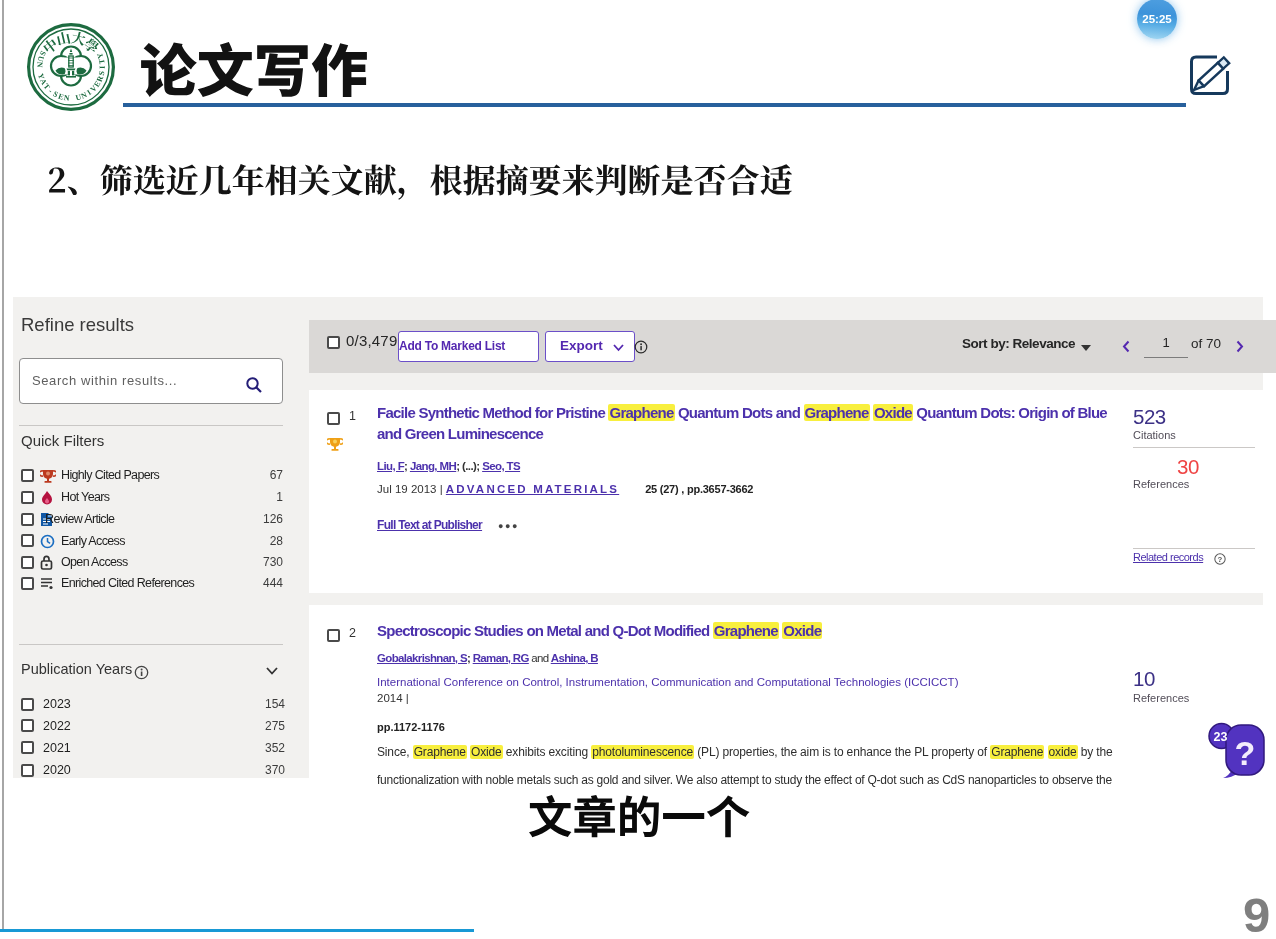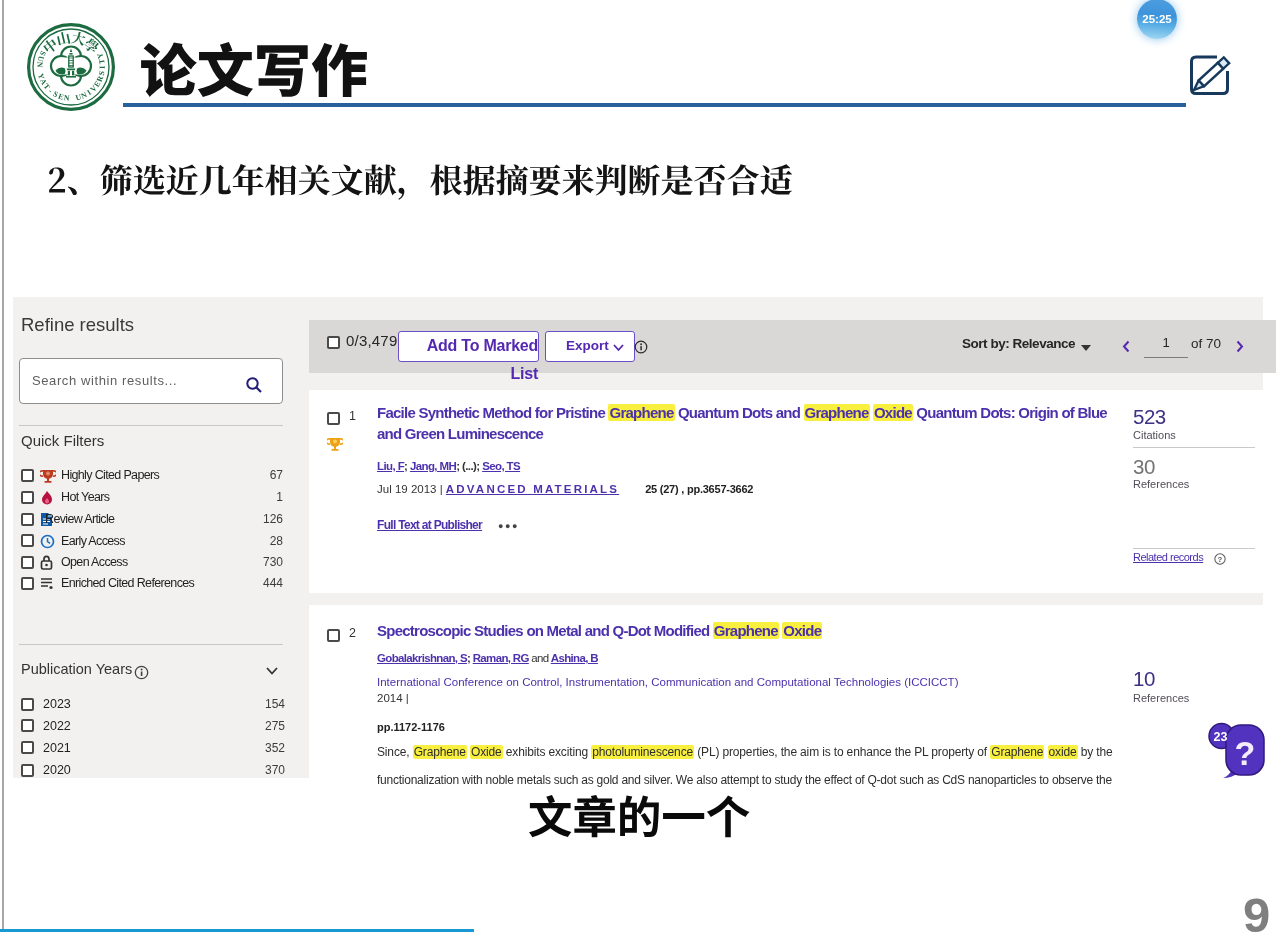--- a/index.html
+++ b/index.html
@@ -207,23 +207,23 @@
 <div class="cb" style="left:8px;top:444.0px"></div>
 <div class="lbl" style="left:30px;top:443.5px;letter-spacing:0">2021</div>
 <div class="cnt" style="left:232px;top:443.5px">352</div>
 <div class="cb" style="left:8px;top:466.5px"></div>
 <div class="lbl" style="left:30px;top:466px;letter-spacing:0">2020</div>
 <div class="cnt" style="left:232px;top:466px">370</div>
 <div class="a" style="left:296px;top:23px;width:974px;height:53px;background:#dad8d6">
 <div class="cb" style="left:18px;top:16px"></div>
 <div class="a" style="left:37px;top:11.5px;font-size:15px;letter-spacing:0.2px;color:#262626">0/3,479</div>
 <div class="a" style="left:89px;top:11px;width:141px;height:31px;background:#fff;border:1.5px solid #6b4fc8;border-radius:3px;
-font-size:16px;font-weight:bold;color:#5428b0;text-align:right;line-height:28px;letter-spacing:-0.24px">Add To Marked List</div>
+font-size:12px;font-weight:bold;color:#5428b0;text-align:left;line-height:28px;letter-spacing:-0.24px">Add To Marked List</div>
 <div class="a" style="left:236px;top:11px;width:90px;height:31px;background:#fff;border:1.5px solid #6b4fc8;border-radius:3px;
-font-size:13.5px;font-weight:bold;color:#5428b0;line-height:28px;padding-left:20px">Export
+font-size:13.5px;font-weight:bold;color:#5428b0;line-height:28px;padding-left:14px">Export
 <svg style="position:absolute;right:10px;top:11px" width="11" height="9" viewBox="0 0 11 9">
           <path d="M1,2 L5.5,7 L10,2" fill="none" stroke="#5428b0" stroke-width="1.8"></path>
         </svg></div>
 <svg class="a" style="left:325px;top:20px" width="14" height="14" viewBox="0 0 15 15">
         <circle cx="7.5" cy="7.5" r="6.2" fill="none" stroke="#2b2b2b" stroke-width="1.3"></circle>
         <rect x="6.8" y="6.5" width="1.6" height="4.5" fill="#2b2b2b"></rect>
         <circle cx="7.6" cy="4.6" r="1" fill="#2b2b2b"></circle>
       </svg>
 <div class="a" style="left:653px;top:16px;font-size:13.5px;font-weight:bold;color:#262626;letter-spacing:-0.47px">Sort by: Relevance</div>
 <svg class="a" style="left:772px;top:24px" width="10" height="8" viewBox="0 0 10 8">
@@ -249,21 +249,21 @@
           <rect x="4.5" y="13" width="7" height="1.8" fill="#efa016" rx="0.5"></rect>
           <circle cx="8" cy="5.5" r="2" fill="#f8d15c"></circle>
         </svg></div>
 <div class="a nw" style="left:68px;top:11.5px;font-size:15px;font-weight:bold;color:#4c31ac;line-height:21px;letter-spacing:-0.75px">Facile Synthetic Method for Pristine <span class="hl">Graphene</span> Quantum Dots and <span class="hl">Graphene</span> <span class="hl">Oxide</span> Quantum Dots: Origin of Blue<br>and Green Luminescence</div>
 <div class="a nw" style="left:68px;top:70px;font-size:11.5px;font-weight:bold;color:#333;letter-spacing:-0.6px"><a>Liu, F</a>; <a>Jang, MH</a>; (...); <a>Seo, TS</a></div>
 <div class="a nw" style="left:68px;top:93px;font-size:11.5px;color:#333">Jul 19 2013 | <a style="font-weight:bold;letter-spacing:2.2px">ADVANCED MATERIALS</a><span style="font-weight:bold;color:#222;font-size:11px;letter-spacing:-0.23px;margin-left:26px">25 (27) , pp.3657-3662</span></div>
 <div class="a nw" style="left:68px;top:128px;font-size:12px;font-weight:bold;letter-spacing:-0.7px"><a>Full Text at Publisher</a><span style="color:#444;margin-left:16px;letter-spacing:1.5px;font-size:9px">●●●</span></div>
 <div class="a" style="left:824px;top:15px;font-size:20.5px;letter-spacing:-0.5px;color:#3c3186">523</div>
 <div class="a" style="left:824px;top:38.5px;font-size:11px;color:#524d58">Citations</div>
       <div class="a" style="left:824px;top:57px;width:122px;height:1px;background:#cbc8c6"></div>
-<div class="a" style="left:824px;top:65px;font-size:20.5px;letter-spacing:-0.5px;color:#737373">30</div>
+<div class="a" style="left:868px;top:65px;font-size:20.5px;letter-spacing:-0.5px;color:#ef4444">30</div>
 <div class="a" style="left:824px;top:88px;font-size:11px;color:#524d58">References</div>
 <div class="a" style="left:824px;top:158px;width:122px;height:1px;background:#cbc8c6"></div>
 <div class="a nw" style="left:824px;top:161px;font-size:11px;letter-spacing:-0.5px"><a>Related records</a></div>
 <svg class="a" style="left:905px;top:163px" width="12" height="12" viewBox="0 0 13 13">
         <circle cx="6.5" cy="6.5" r="5.6" fill="none" stroke="#555" stroke-width="1.1"></circle>
         <text x="6.5" y="9.3" font-size="8.5" text-anchor="middle" fill="#555" font-weight="bold">?</text>
       </svg>
 </div>
 <div class="a" style="left:296px;top:308px;width:954px;height:181px;background:#fff">
 <div class="cb" style="left:18px;top:24px"></div>

